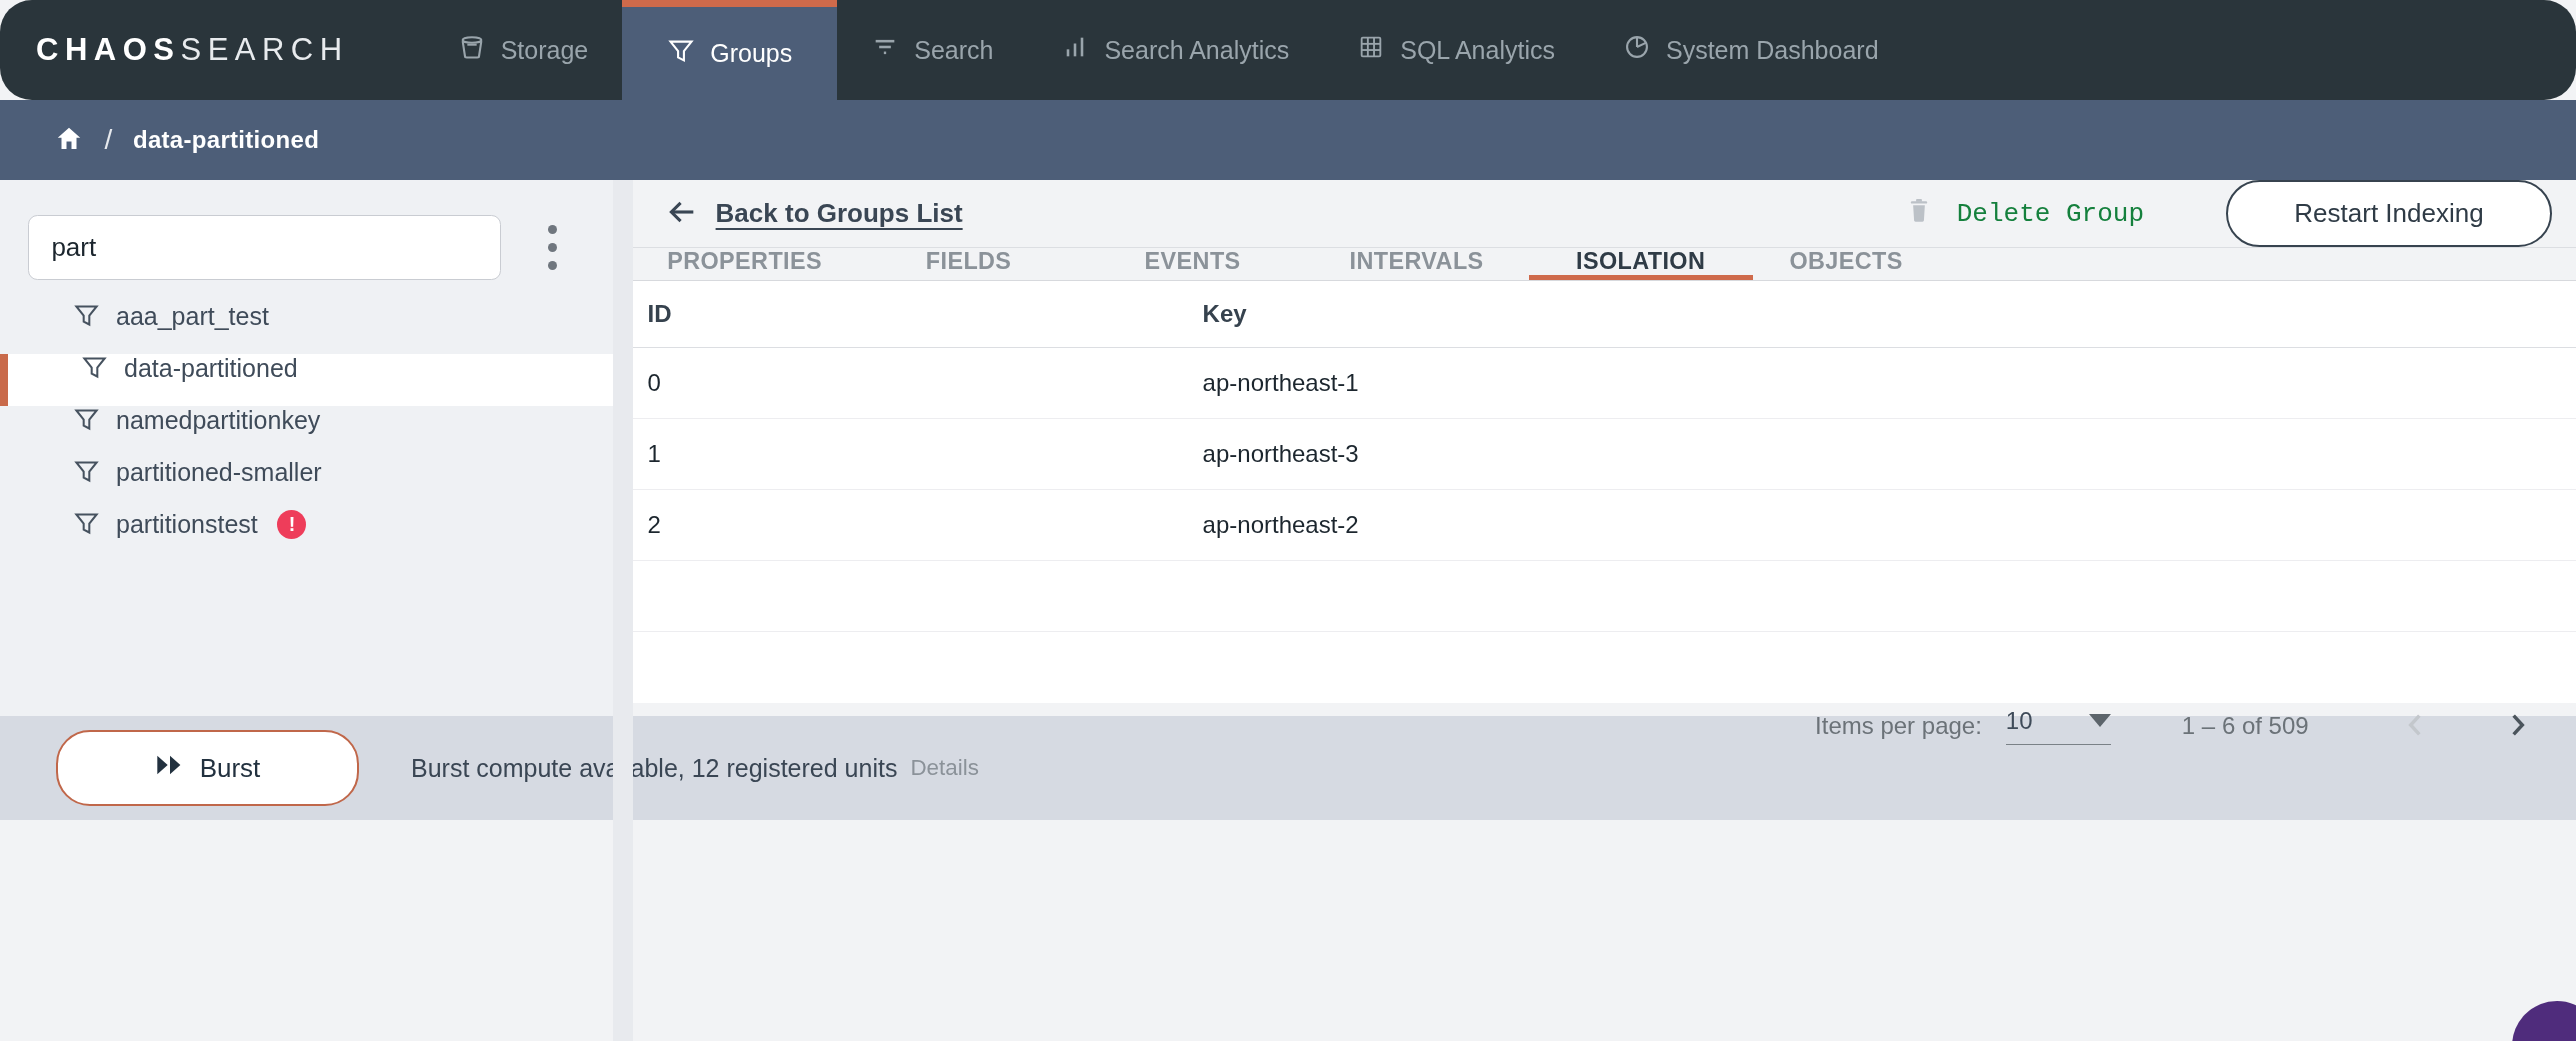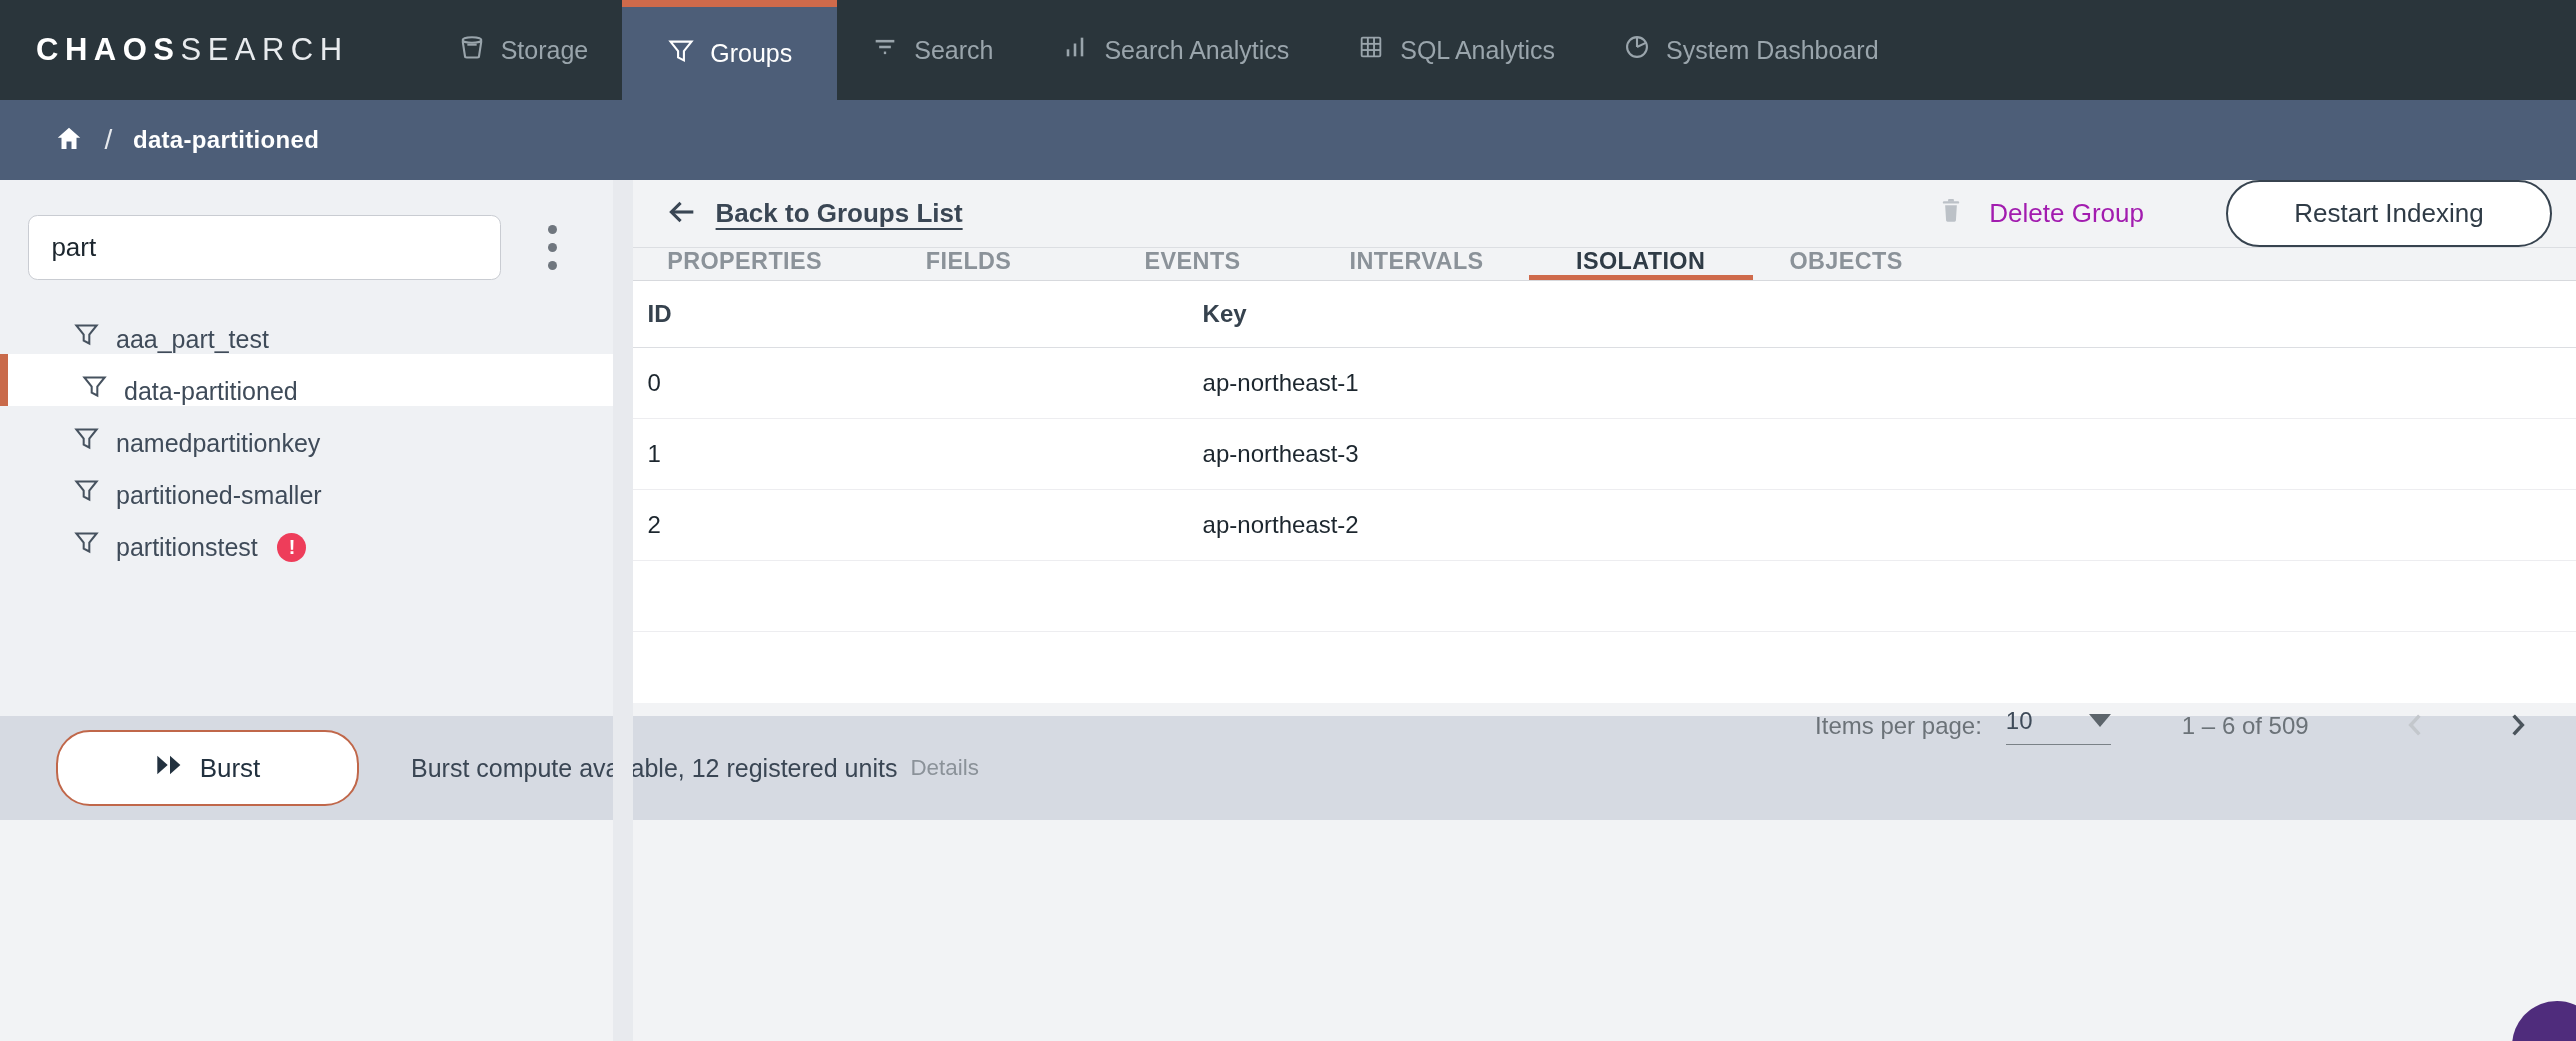--- a/index.html
+++ b/index.html
@@ -10,20 +10,21 @@
     color: #2f3b46;
     position: relative;
   }
 
   
   .topnav {
     height: 100px;
     background: #2a353b;
     display: flex;
     align-items: stretch;
+    border-radius: 32px;
   }
   .logo {
     display: flex; align-items: center;
     margin-left: 36px; margin-right: 75px;
     font-size: 31px; color: #ffffff; white-space: nowrap;
   }
   .logo .bold  { font-weight: 700; letter-spacing: 6.5px; }
   .logo .light { font-weight: 300; letter-spacing: 6.5px; color: #e8ebee; }
   .nav-item {
     display: flex; align-items: center; gap: 15px;
@@ -78,21 +79,21 @@
   .kebab {
     margin-left: 39px;
     display: flex; flex-direction: column; gap: 8.4px;
     padding: 7.5px; cursor: pointer;
   }
   .kebab i { width: 9.4px; height: 9.4px; border-radius: 50%; background: #6f767e; display: block; }
 
   .group-list { margin-top: 22.4px; }
   .group-item {
     height: 52px;
-    display: flex; align-items: flex-end; gap: 16px;
+    display: flex; align-items: flex-start; gap: 16px;
     padding-left: 73px;
     font-size: 25px; color: #3f4b59;
     cursor: pointer; white-space: nowrap;
   }
   .group-item.selected {
     background: #ffffff;
     border-left: 8.4px solid #c96a4a;
     padding-left: 73px;
   }
   .err-badge {
@@ -116,22 +117,23 @@
     display: flex; align-items: center; gap: 17px;
     color: #3a4654; cursor: pointer;
   }
   .back-link .back-text {
     font-size: 26px; font-weight: 700;
     text-decoration: underline; text-underline-offset: 5.6px;
   }
   .header-actions { display: flex; align-items: center; }
   .delete-group {
     display: flex; align-items: center; gap: 24px;
-    color: #a21caf; font-size: 26px;
+    color: #15803d; font-size: 26px;
     cursor: default;
+    font-family: Liberation Mono, monospace;
   }
   .restart-btn {
     margin-left: 82px;
     min-width: 326px; height: 67px;
     border: 2.8px solid #37434f; border-radius: 34px;
     background: #ffffff;
     font-family: "Liberation Sans", sans-serif;
     font-size: 26px; color: #2f3b46;
     padding: 0 41px;
     cursor: pointer;

